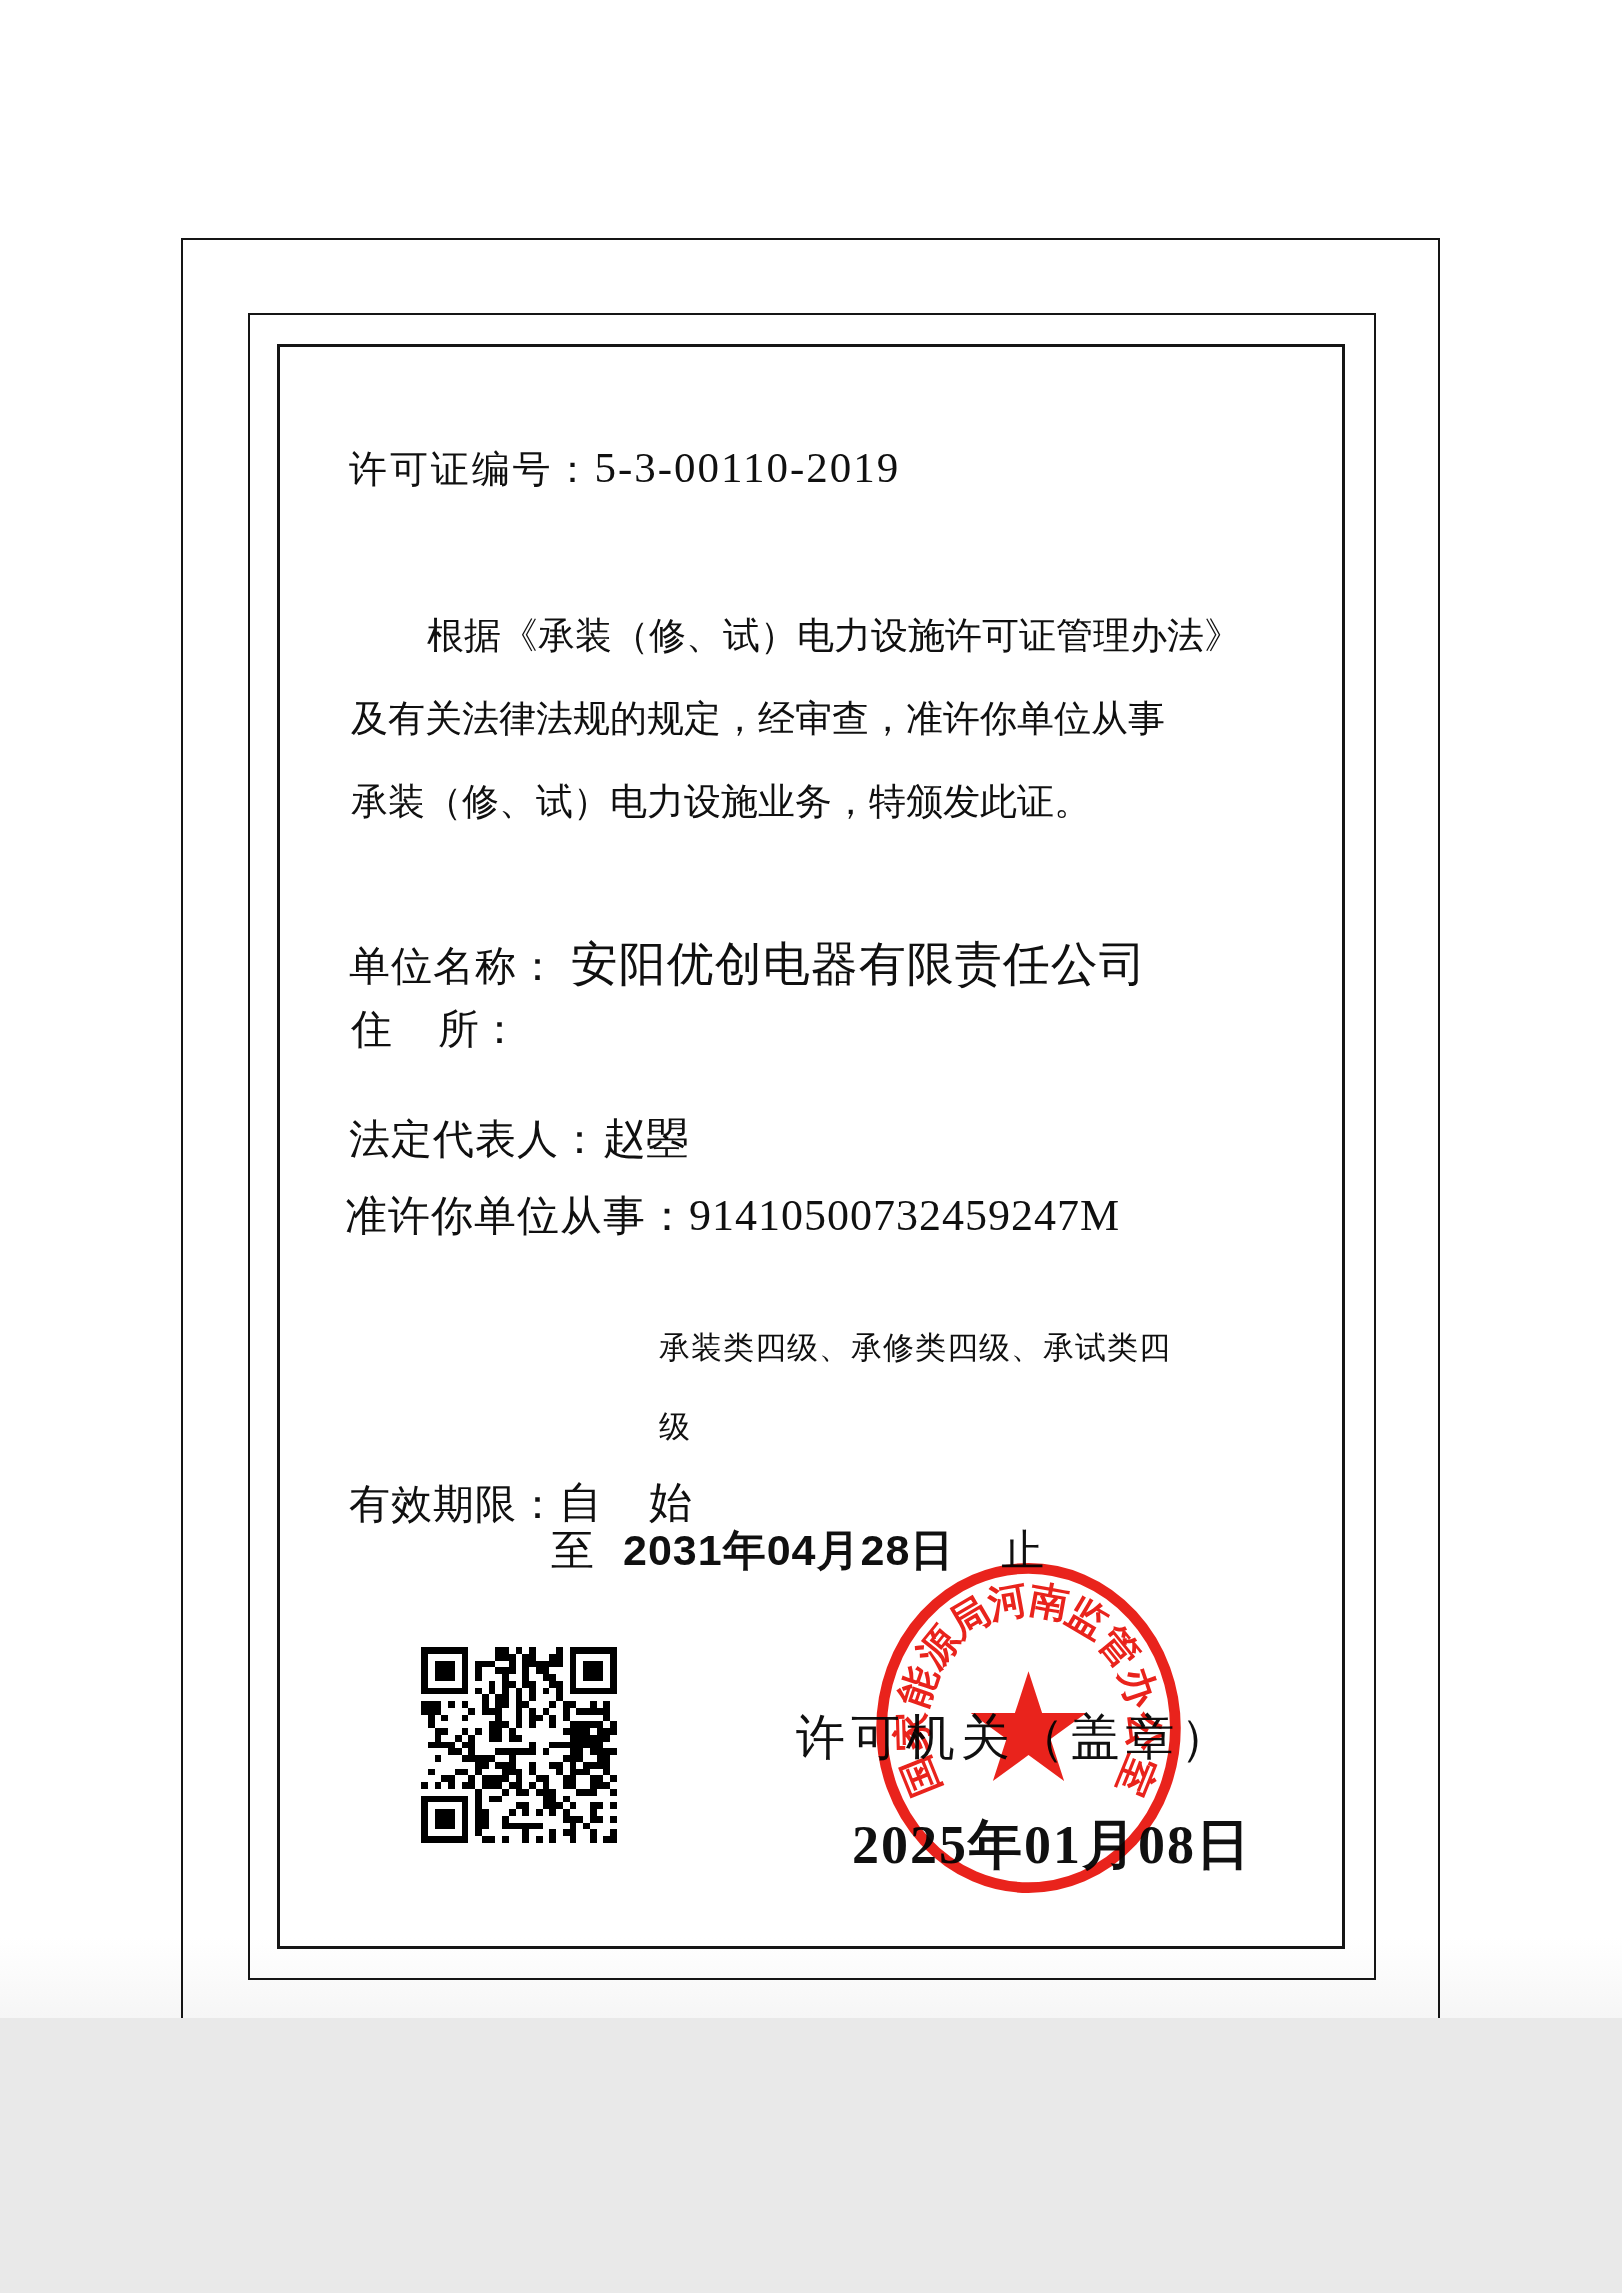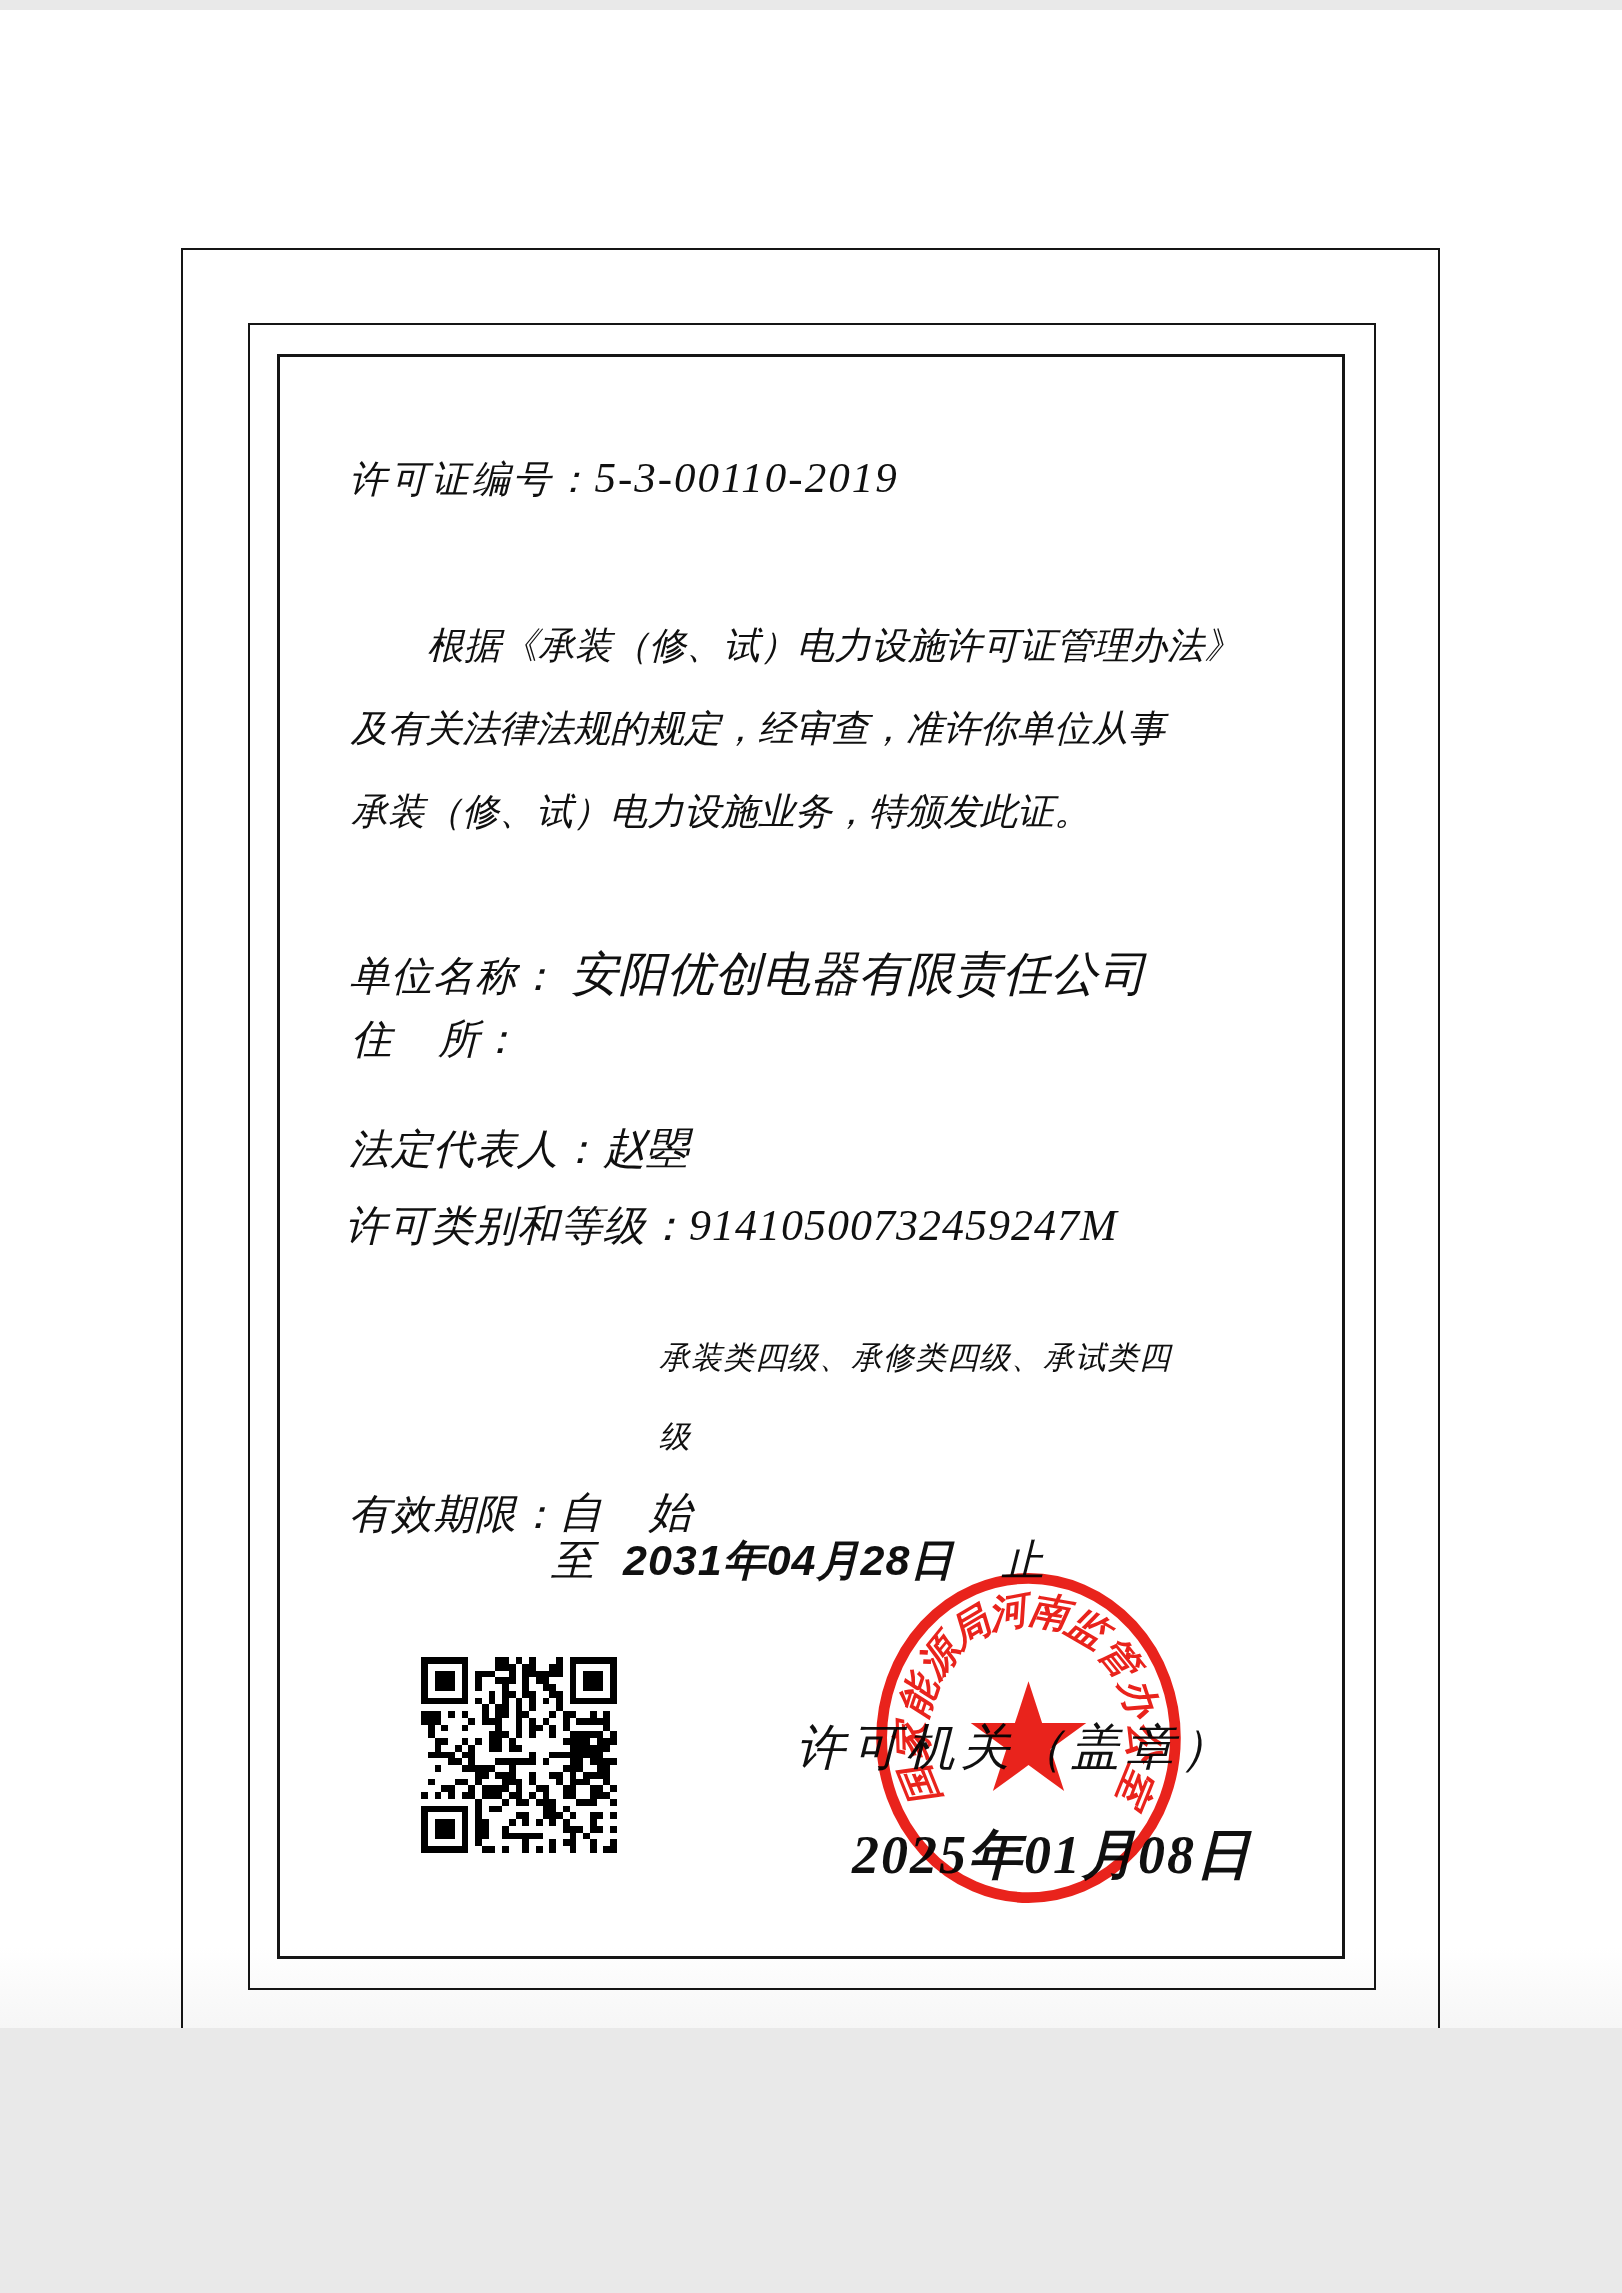--- a/index.html
+++ b/index.html
@@ -1,24 +1,23 @@
 <!DOCTYPE html>
 <html><head>
 <meta charset="utf-8">
 <style>
   html,body{margin:0;padding:0;background:#e9e9e9;}
   .page{
     position:relative;
     width:1622px;height:2018px;
-    margin:10px auto;
+    margin:0 auto;
     background:linear-gradient(#ffffff 0%, #ffffff 96%, #f6f6f6 100%);
     overflow:hidden;
     font-family:"Liberation Serif","DejaVu Serif",serif;
     color:#101010;
-    font-style:italic;
   }
   .frame{position:absolute;box-sizing:border-box;}
   .frame.outer{left:181px;top:238px;width:1259px;height:1815px;border:2.9px solid #151515;}
   .frame.middle{left:248px;top:313px;width:1128px;height:1667px;border:2.9px solid #151515;}
   .frame.inner{left:277px;top:344px;width:1068px;height:1605px;border:3.9px solid #151515;}
 
   .abs{position:absolute;}
 
   .license-line{left:349px;top:443px;font-size:38px;letter-spacing:2.9px;white-space:nowrap;}
   .license-line .num{font-size:43px;letter-spacing:2px;}
@@ -86,21 +85,21 @@
   <div class="abs addr-label">
     <span>住</span>
     <span>所：</span>
   </div>
 
   <div class="abs row rep-row">
     <span class="lbl">法定代表人：</span><span class="val">赵曌</span>
   </div>
 
   <div class="abs row credit-row">
-    <span class="lbl">许可类别和等级：</span><span class="val">91410500732459247M</span>
+    <span class="lbl">准许你单位从事：</span><span class="val">91410500732459247M</span>
   </div>
 
   <div class="abs cat-value">承装类四级、承修类四级、承试类四级</div>
 
   <div class="abs validity1">
     <span class="lbl">有效期限：</span>
       <span class="v-prefix">自</span>
     <span class="v-suffix">始</span>
   </div>
   <div class="abs validity2">

